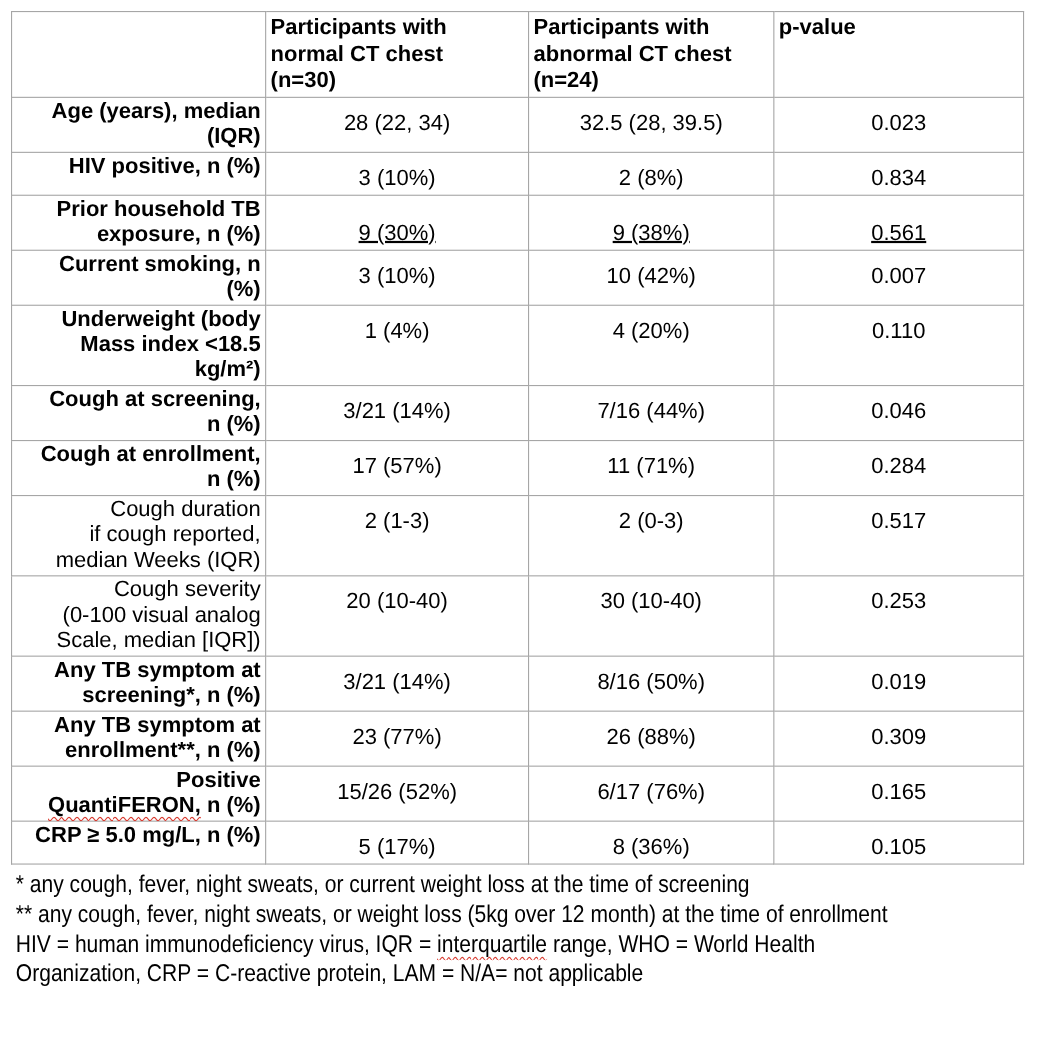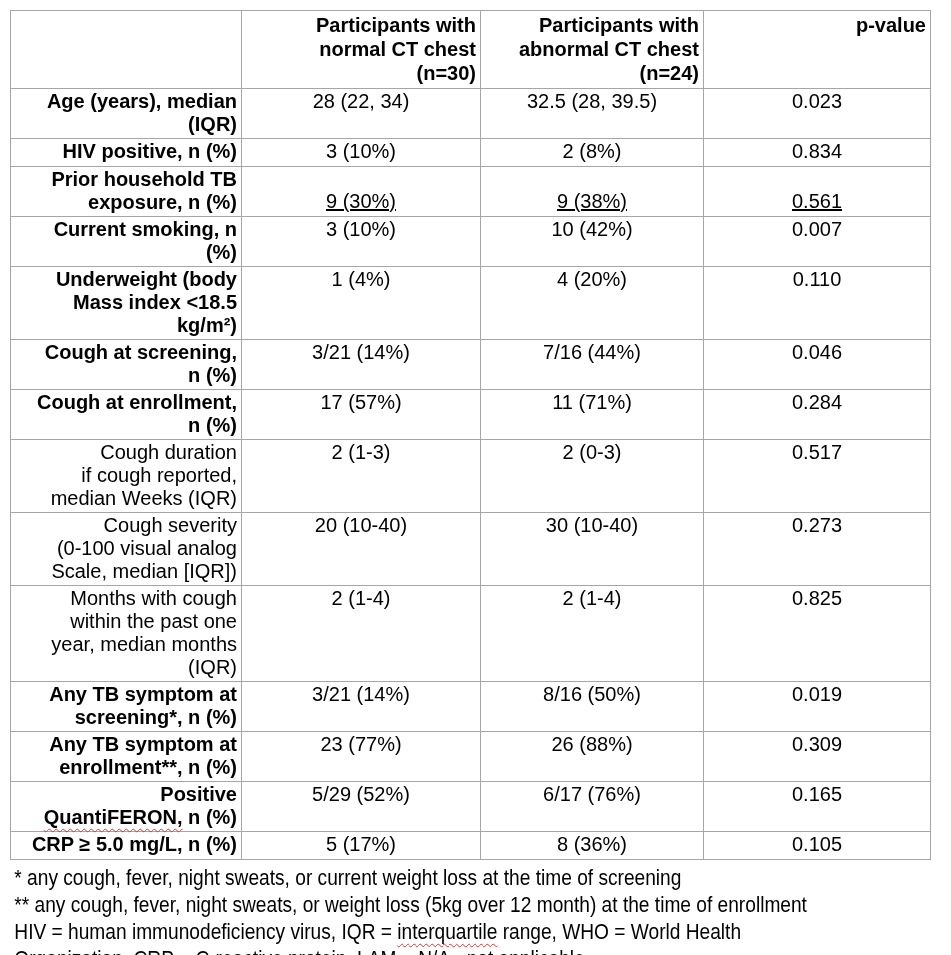--- a/index.html
+++ b/index.html
@@ -25,40 +25,40 @@
   table.main col.c-abnormal { width: 223px; }
   table.main col.c-pvalue   { width: 227px; }
 
   table.main th, table.main td {
     border: 1px solid #a6a6a6;
     vertical-align: top;
     font-size: 20px;
   }
   thead th {
     font-weight: bold;
-    text-align: right;
+    text-align: left;
     line-height: 24px;
     padding: 2px 4px 3px;
     white-space: pre-line;
   }
   tbody th.lbl {
     text-align: right;
     font-weight: bold;
     line-height: 23px;
     padding: 1px 4px 2px 9px;
     white-space: pre-line;
   }
   tbody th.lbl.indent {
     font-weight: normal;
     padding-left: 21px;
   }
   tbody td {
     text-align: center;
     line-height: 23px;
-    padding: 1px 2px 3px;
+    padding: 12px 2px 3px;
   }
   tr.vbottom td { vertical-align: bottom; text-decoration: underline; }
 
   .sq {
     text-decoration-line: underline;
     text-decoration-style: wavy;
     text-decoration-color: #d83a2f;
     text-decoration-thickness: 1px;
     text-underline-offset: 4px;
     text-decoration-skip-ink: none;
@@ -155,49 +155,40 @@
           <td>2 (1-3)</td>
           <td>2 (0-3)</td>
           <td>0.517</td>
         </tr>
         <tr>
           <th class="lbl indent">Cough severity
 (0-100 visual analog
 Scale, median [IQR])</th>
           <td>20 (10-40)</td>
           <td>30 (10-40)</td>
-          <td>0.273</td>
-        </tr>
-        <tr>
-          <th class="lbl indent">Months with cough
-within the past one
-year, median months
-(IQR)</th>
-          <td>2 (1-4)</td>
-          <td>2 (1-4)</td>
-          <td>0.825</td>
+          <td>0.253</td>
         </tr>
         <tr>
           <th class="lbl">Any TB symptom at
 screening*, n (%)</th>
           <td>3/21 (14%)</td>
           <td>8/16 (50%)</td>
           <td>0.019</td>
         </tr>
         <tr>
           <th class="lbl">Any TB symptom at
 enrollment**, n (%)</th>
           <td>23 (77%)</td>
           <td>26 (88%)</td>
           <td>0.309</td>
         </tr>
         <tr>
           <th class="lbl">Positive
 <span class="sq">QuantiFERON,</span> n (%)</th>
-          <td>5/29 (52%)</td>
+          <td>15/26 (52%)</td>
           <td>6/17 (76%)</td>
           <td>0.165</td>
         </tr>
         <tr>
           <th class="lbl">CRP ≥ 5.0 mg/L, n (%)</th>
           <td>5 (17%)</td>
           <td>8 (36%)</td>
           <td>0.105</td>
         </tr>
       </tbody>

